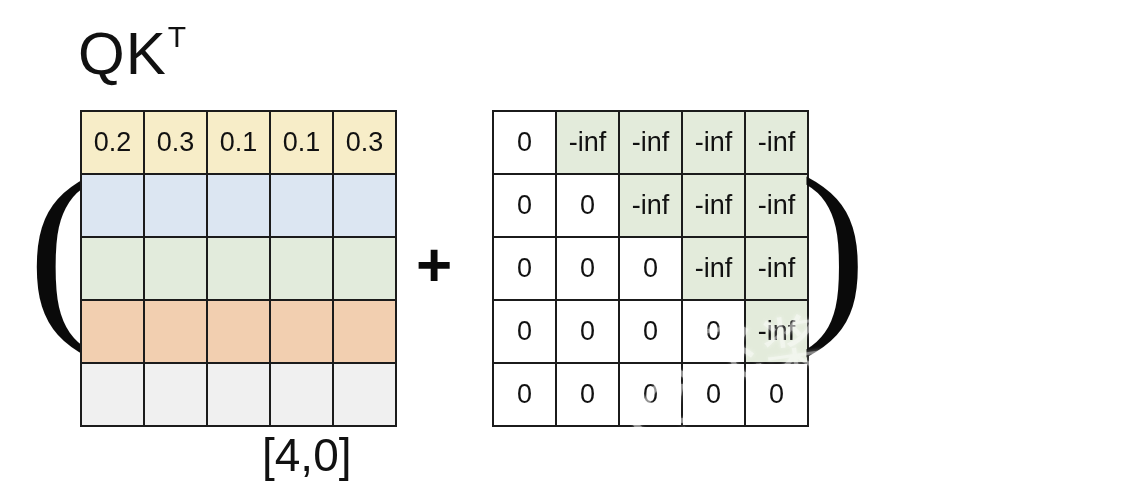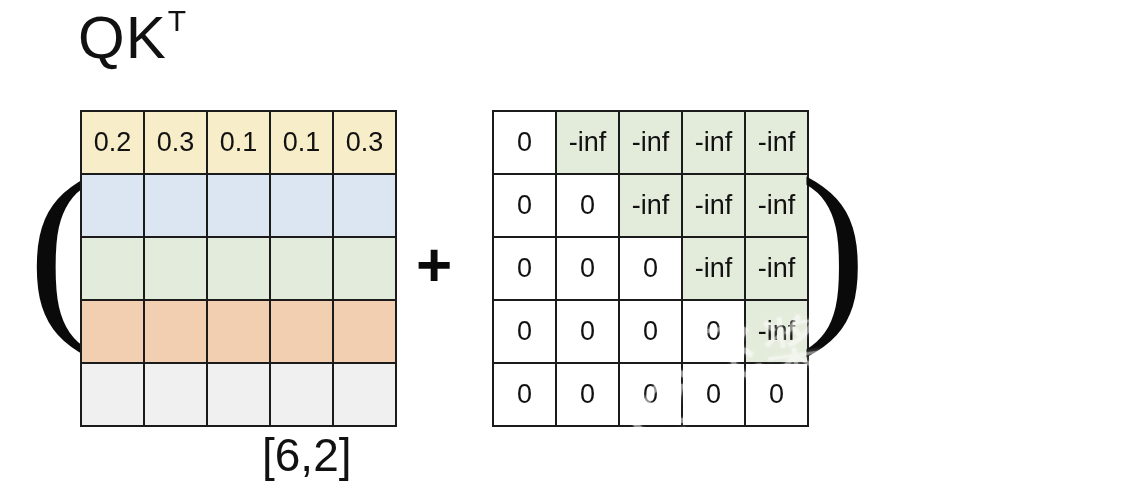--- a/index.html
+++ b/index.html
@@ -24,21 +24,21 @@
   
   .title {
     position: absolute;
     font-family: "Liberation Sans", sans-serif;
     color: #111111;
     white-space: nowrap;
     line-height: 1;
   }
   #qkt-title {
     left: 78px;
-    top: 8px;
+    top: 24px;
     font-size: 60px;
     letter-spacing: 1px;
   }
   #qkt-title .sup {
     font-size: 30px;
     vertical-align: super;
     position: relative;
     top: -6px;
     left: 1px;
   }
@@ -258,20 +258,20 @@
         <td style="background:#ffffff">0</td>
         <td style="background:#ffffff">0</td>
         <td style="background:#ffffff">0</td>
         <td style="background:#ffffff">0</td>
       </tr>
     </tbody>
   </table>
 
   <div class="bigparen" id="paren-close">)</div>
 
-  <div id="shape-label">[6,2]</div>
+  <div id="shape-label">[4,0]</div>
 
   <div id="watermark">
     <div class="wm-at">@</div>
     <div class="wm-cjk">飞桨</div>
   </div>
 
 </div>
 
 </body></html>

